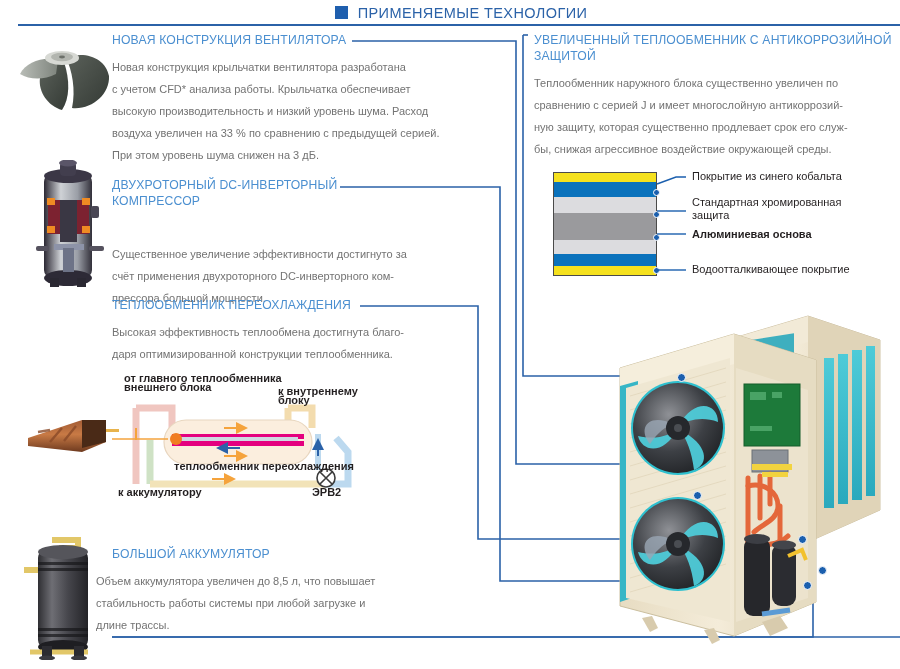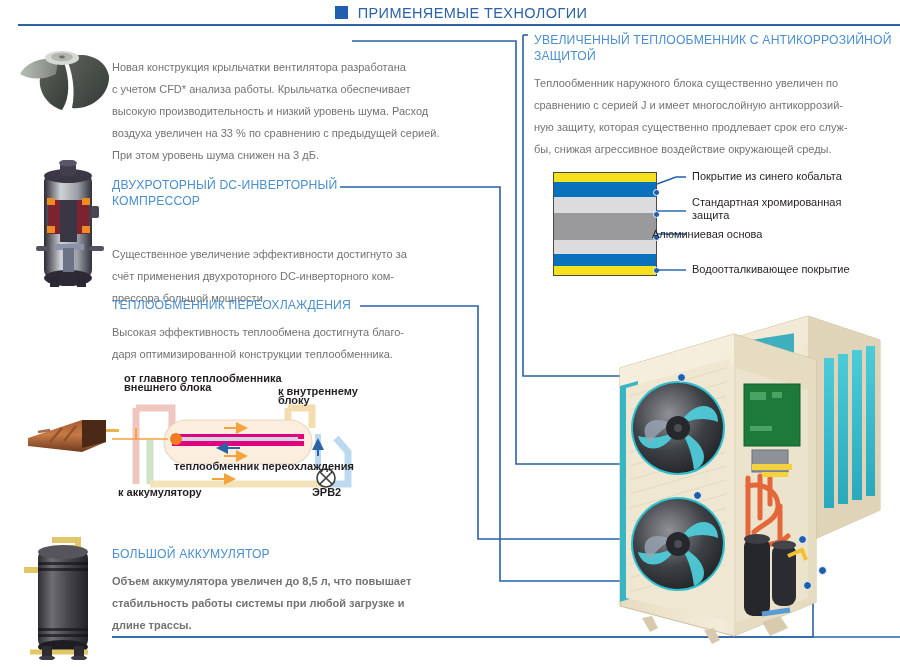--- a/index.html
+++ b/index.html
@@ -132,20 +132,23 @@
       </defs>
       <path d="M52,22 C70,14 92,22 95,40 C96,58 78,74 58,72 C62,54 58,34 52,22 Z" fill="url(#blade)"></path>
       <path d="M50,26 C56,44 56,62 48,74 C34,70 24,56 26,42 C32,32 40,27 50,26 Z" fill="url(#blade)"></path>
       <path d="M44,24 C30,20 12,26 6,38 C16,44 30,44 42,38 Z" fill="url(#bladeL)"></path>
       <ellipse cx="48" cy="22" rx="17" ry="7" fill="#d7d9d4"></ellipse>
       <ellipse cx="48" cy="21" rx="11" ry="4.2" fill="#b3b6b0"></ellipse>
       <ellipse cx="48" cy="21" rx="3" ry="1.4" fill="#6c706a"></ellipse>
     </svg>
   </div>
 
+  <div class="callout" style="left:112px; top:33px; width:250px;">
+    <div class="callout-title">НОВАЯ КОНСТРУКЦИЯ ВЕНТИЛЯТОРА</div>
+  </div>
   <div class="callout" style="left:112px; top:52px; width:400px;">
     <div class="callout-body">Новая конструкция крыльчатки вентилятора разработана
 с учетом CFD* анализа работы. Крыльчатка обеспечивает
 высокую производительность и низкий уровень шума. Расход
 воздуха увеличен на 33 % по сравнению с предыдущей серией.
 При этом уровень шума снижен на 3 дБ.</div>
   </div>
 
   <div class="art comp-wrap">
     <svg width="80" height="130" viewBox="0 0 80 130">
@@ -285,21 +288,21 @@
       <rect x="20" y="118" width="10" height="12" fill="#2c2c31"></rect>
       <rect x="52" y="118" width="10" height="12" fill="#2c2c31"></rect>
       <ellipse cx="25" cy="130" rx="8" ry="2.6" fill="#3a3a40"></ellipse>
       <ellipse cx="57" cy="130" rx="8" ry="2.6" fill="#3a3a40"></ellipse>
     </svg>
   </div>
 
   <div class="callout" style="left:112px; top:547px; width:240px;">
     <div class="callout-title">БОЛЬШОЙ АККУМУЛЯТОР</div>
   </div>
-  <div class="callout" style="left:112px; top:566px; width:390px;font-weight:bold;">
+  <div class="callout" style="left:96px; top:566px; width:390px;">
     <div class="callout-body">Объем аккумулятора увеличен до 8,5 л, что повышает
 стабильность работы системы при любой загрузке и
 длине трассы.</div>
   </div>
 
   <div class="callout" style="left:534px; top:33px; width:370px;">
     <div class="callout-title">УВЕЛИЧЕННЫЙ ТЕПЛООБМЕННИК С АНТИКОРРОЗИЙНОЙ
 ЗАЩИТОЙ</div>
   </div>
   <div class="callout" style="left:534px; top:68px; width:372px;">
@@ -328,21 +331,21 @@
       <path d="M657,184 L676,177 L686,177"></path>
       <path d="M657,211 L686,211"></path>
       <path d="M657,234 L686,234"></path>
       <path d="M657,270 L686,270"></path>
     </g>
   </svg>
 
   <div class="coat-label" style="left:692px; top:170px;">Покрытие из синего кобальта</div>
   <div class="coat-label" style="left:692px; top:196px;">Стандартная хромированная
 защита</div>
-  <div class="coat-label" style="left:652px; top:228px;">Алюминиевая основа</div>
+  <div class="coat-label" style="left:692px; top:228px;font-weight:bold;">Алюминиевая основа</div>
   <div class="coat-label" style="left:692px; top:263px;">Водоотталкивающее покрытие</div>
 
   <div class="unit">
     <svg width="288" height="352" viewBox="0 0 288 352">
       <defs>
         <linearGradient id="case" x1="0" y1="0" x2="1" y2="0">
           <stop offset="0" stop-color="#e7dcc2"></stop>
             <stop offset=".5" stop-color="#f4ecd9"></stop>
           <stop offset="1" stop-color="#ded2b6"></stop>
         </linearGradient>

